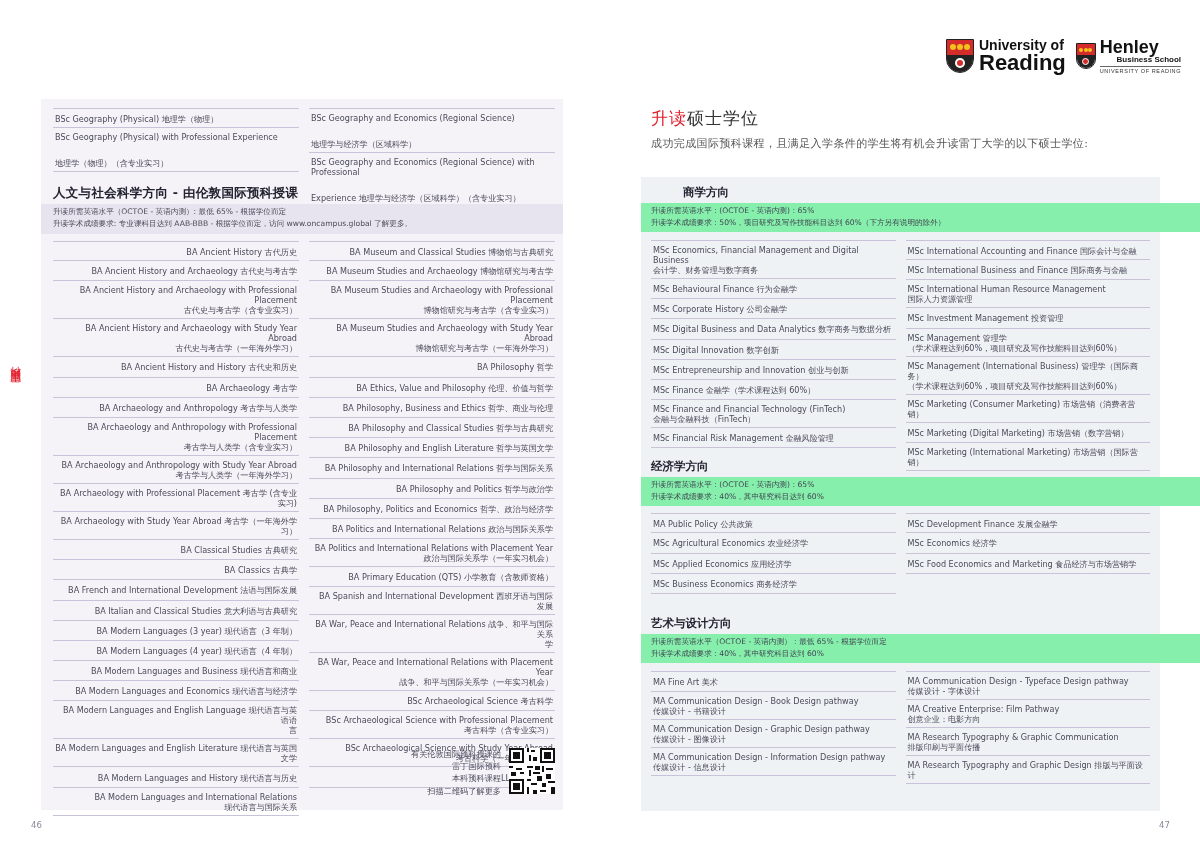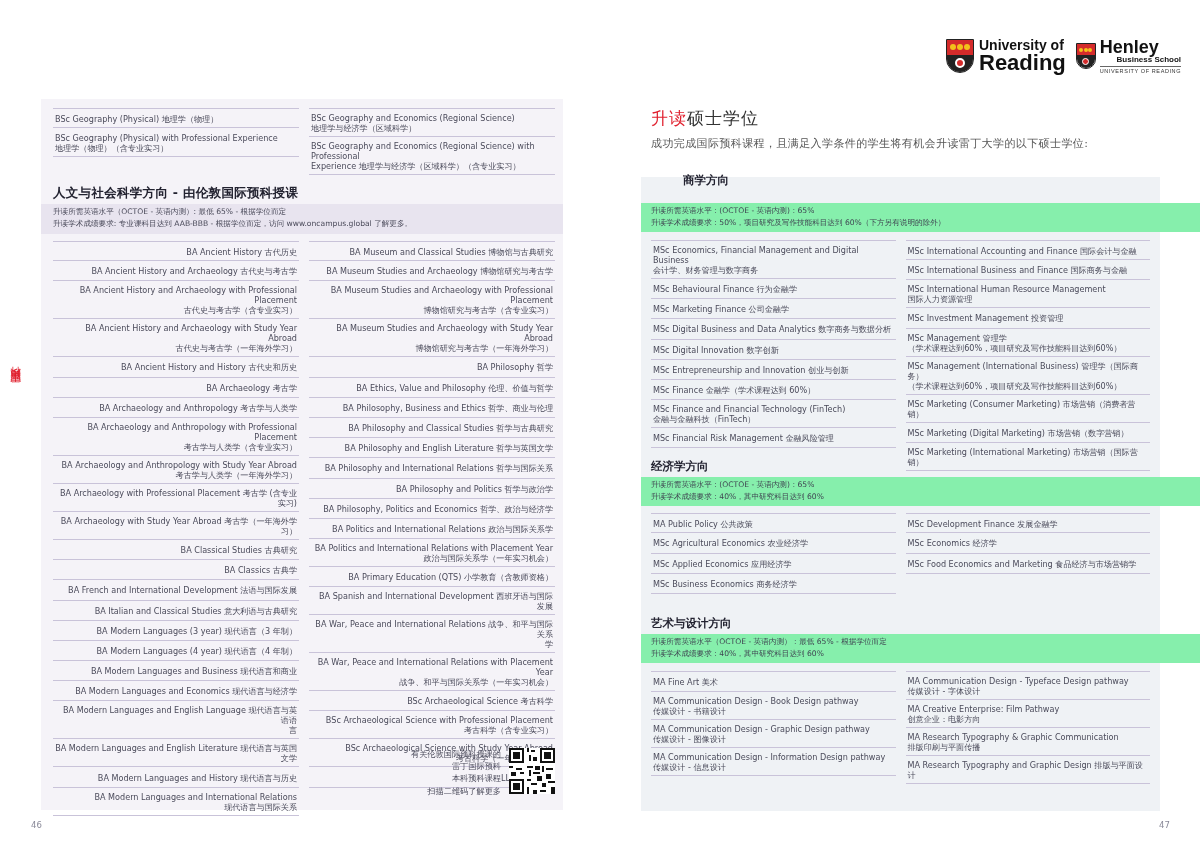--- a/index.html
+++ b/index.html
@@ -19,21 +19,21 @@
   .row {
     border-bottom: 1px solid #c9c3d9;
     font-size: 8.1px; line-height: 10px; color: #4a4a5a;
     padding: 4px 2px 3px 2px;
     display: flex; flex-direction: column; justify-content: center;
   }
   .col .row:first-child { border-top: 1px solid #c9c3d9; }
 
   .geo { position: absolute; left: 53px; top: 108px; width: 502px; }
   .geo .row { min-height: 20px; }
-  .geo .row.tall { min-height: 29px; }
+  .geo .row.tall { min-height: 29px; gap: 16px; }
 
   .hum-title { position: absolute; left: 53px; top: 185px; font-size: 12.5px; font-weight: bold; color: #222230; letter-spacing: 0.3px; }
   .req-band-left { position: absolute; left: 41px; top: 204px; width: 522px; height: 30px; background: #e8e4ef; padding: 2px 12px; font-size: 7.6px; line-height: 12px; color: #4a4a5a; }
 
   .hum { position: absolute; left: 53px; top: 241px; width: 502px; text-align: right; }
   .hum .row { min-height: 20.2px; }
   .hum .row.tall { min-height: 28px; }
 
   .qr-block { position: absolute; left: 380px; top: 748px; width: 175px; display: flex; justify-content: flex-end; gap: 8px; }
   .qr-text { text-align: right; font-size: 8.2px; line-height: 12.2px; color: #4a4a5a; }
@@ -354,36 +354,36 @@
         <div class="h3">UNIVERSITY OF READING</div>
       </div>
     </div>
   </div>
 
   <div class="master-title"><span class="accent">升读</span><span>硕士学位</span></div>
   <div class="master-sub">成功完成国际预科课程，且满足入学条件的学生将有机会升读雷丁大学的以下硕士学位:</div>
 
   <div class="right-panel"></div>
 
-  <div class="sec-title" style="top:173px;padding-left:32px;">商学方向</div>
+  <div class="sec-title" style="top:185px;padding-left:32px;">商学方向</div>
   <div class="req-band-right" style="top:203px;">
     <div>升读所需英语水平：(OCTOE - 英语内测)：65%</div>
     <div>升读学术成绩要求：50%，项目研究及写作技能科目达到 60%（下方另有说明的除外）</div>
   </div>
   <div class="bus grid">
     <div class="col">
         <div class="row tall">
           <div>MSc Economics, Financial Management and Digital Business</div>
           <div>会计学、财务管理与数字商务</div>
         </div>
         <div class="row">
           <div>MSc Behavioural Finance 行为金融学</div>
         </div>
         <div class="row">
-          <div>MSc Marketing Finance 公司金融学</div>
+          <div>MSc Corporate History 公司金融学</div>
         </div>
         <div class="row">
           <div>MSc Digital Business and Data Analytics 数字商务与数据分析</div>
         </div>
         <div class="row">
           <div>MSc Digital Innovation 数字创新</div>
         </div>
         <div class="row">
           <div>MSc Entrepreneurship and Innovation 创业与创新</div>
         </div>

